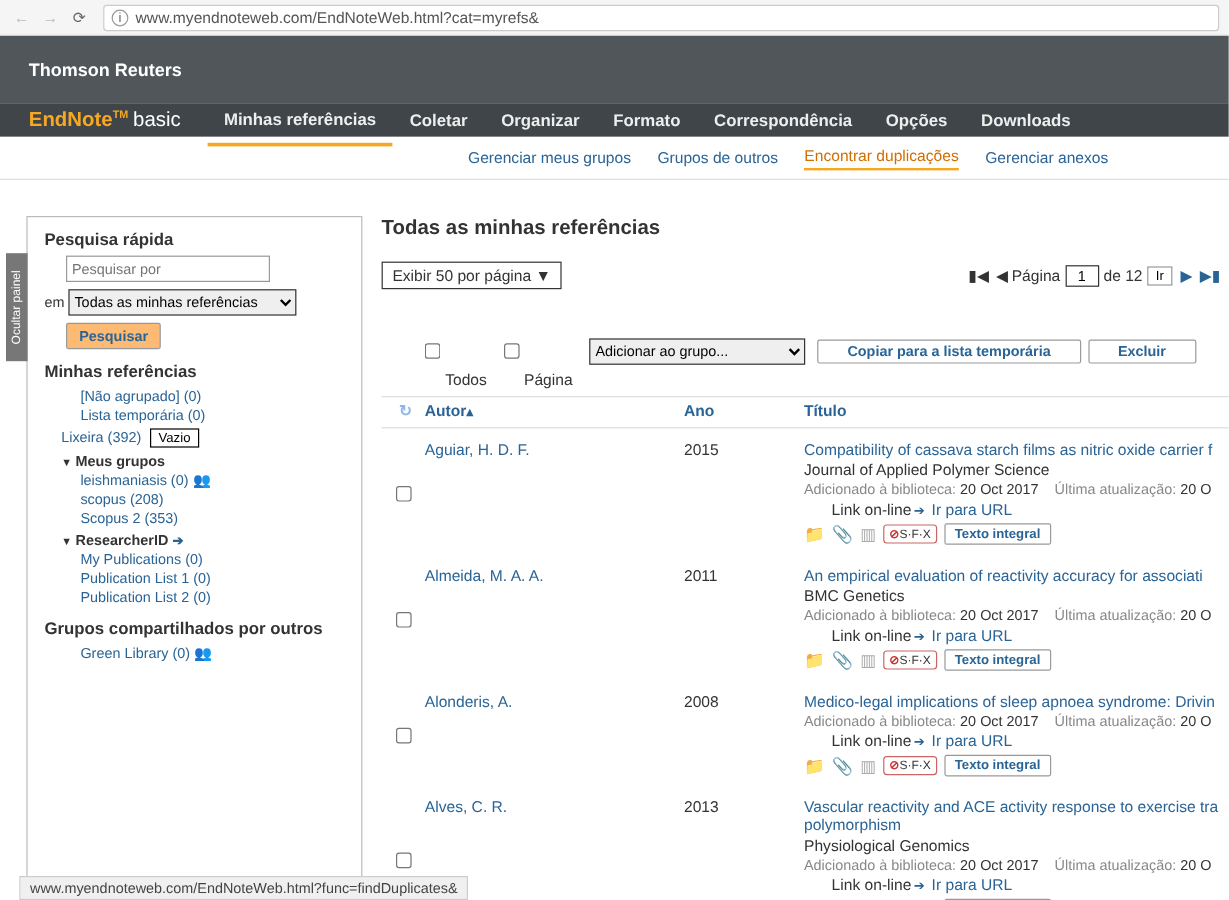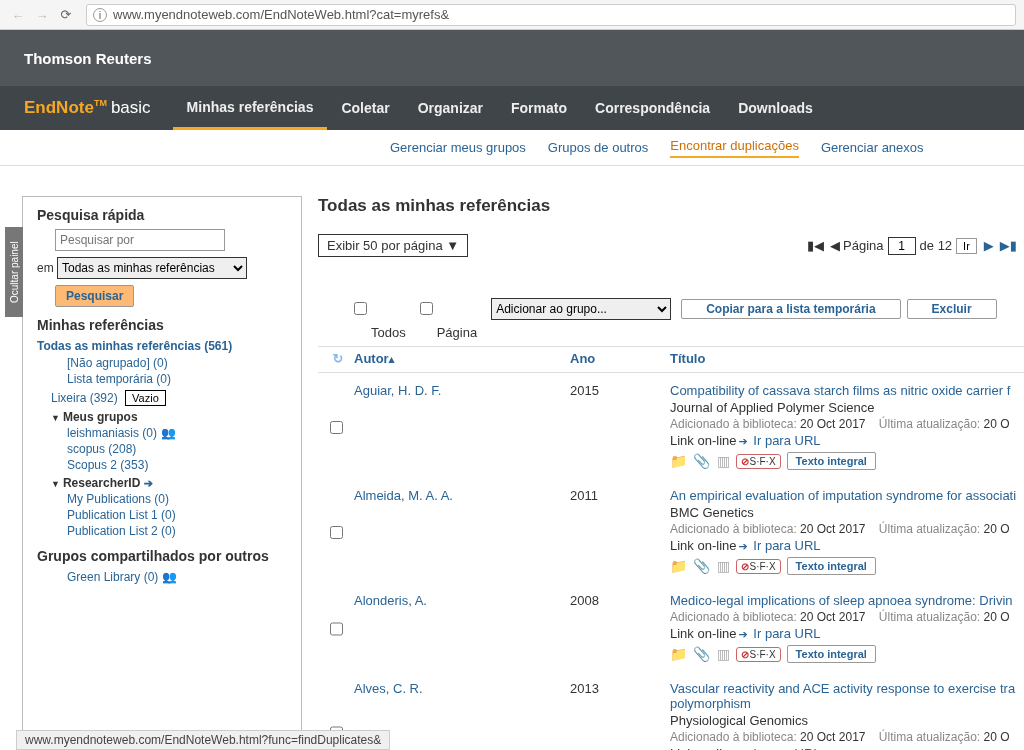--- a/index.html
+++ b/index.html
@@ -10,21 +10,21 @@
   .nav-btn { width: 20px; height: 20px; display: flex; align-items: center; justify-content: center; color: #666; margin-right: 4px; cursor: pointer; }
   .nav-btn.disabled { color: #bbb; }
   .addr-bar { flex: 1; height: 22px; border: 1px solid #ccc; border-radius: 3px; background: #fff; display: flex; align-items: center; padding: 0 6px; margin-left: 6px; }
   .addr-icon { font-size: 11px; color: #666; margin-right: 6px; border: 1px solid #999; border-radius: 50%; width: 14px; height: 14px; display: flex; align-items: center; justify-content: center; }
   .addr-text { font-size: 13px; color: #555; }
 
   
   .topbar { background: #50565a; color: #fff; height: 56px; display: flex; align-items: center; padding: 0 24px; font-size: 15px; font-weight: bold; }
 
   
-  .mainnav { background: #3f4549; height: 44px; display: flex; align-items: center; padding: 0 24px; }
+  .mainnav { background: #3f4549; height: 28px; display: flex; align-items: center; padding: 0 24px; }
   .logo { font-size: 17px; font-weight: bold; color: #f7a823; margin-right: 22px; }
   .logo .tm { font-size: 9px; vertical-align: super; }
   .logo .basic { color: #fff; font-weight: normal; margin-left: 4px; }
   .nav-item { color: #eee; font-size: 14px; font-weight: bold; padding: 0 14px; height: 44px; display: flex; align-items: center; cursor: pointer; }
   .nav-item.active { border-bottom: 3px solid #f7a823; }
 
   
   .subnav { background: #fff; height: 36px; border-bottom: 1px solid #ddd; display: flex; align-items: center; padding-left: 390px; font-size: 13px; }
   .subnav a { color: #2a6496; margin-right: 22px; cursor: pointer; }
   .subnav a.active { color: #d06f00; border-bottom: 2px solid #f7a823; padding-bottom: 3px; }
@@ -76,21 +76,21 @@
   .refresh-icon { color: #8bb8e8; margin-left: 4px; font-size: 13px; }
 
   .ref-row { display: flex; padding: 10px 0 8px 0; font-size: 13px; }
   .ref-row .col-check input { margin-top: 2px; }
   .ref-row .col-author a { color: #2a6496; cursor: pointer; }
   .ref-row .col-year { color: #333; }
   .ref-row .col-title .title-link { color: #2a6496; cursor: pointer; }
   .ref-row .col-title .journal { color: #333; margin-top: 2px; }
   .ref-row .col-title .meta { color: #888; font-size: 12px; margin-top: 2px; }
   .ref-row .col-title .meta .date { color: #333; }
-  .ref-row .col-title .linkon { color: #333; font-size: 13px; margin-top: 2px; }
+  .ref-row .col-title .linkon { color: #333; font-size: 13px; margin-top: 2px; margin-left: 23px; }
   .ref-row .col-title .linkon a { color: #2a6496; cursor: pointer; }
   .ref-row .col-title .linkon .arrow { color: #2a6496; font-size: 11px; margin: 0 2px; }
   .ref-row .tool-row { margin-top: 4px; display: flex; align-items: center; gap: 6px; }
   .tool-row .ticon { color: #2a6496; font-size: 14px; cursor: pointer; }
   .tool-row .ticon.gray { color: #aaa; }
   .sfx { border: 1px solid #c66; border-radius: 3px; padding: 1px 4px; font-size: 10px; background: #fff; cursor: pointer; }
   .sfx-s { color: #c33; font-weight: bold; }
   .textoint { border: 1px solid #999; padding: 2px 8px; font-size: 11px; background: #fff; cursor: pointer; color: #2a6496; font-weight: bold; border-radius: 2px; }
 
   .statusbar { position: fixed; bottom: 0; left: 16px; background: #f0f0f0; border: 1px solid #ccc; padding: 2px 8px; font-size: 12px; color: #444; }
@@ -114,20 +114,21 @@
 
 <div class="mainnav">
   <div class="logo">
     <span>EndNote</span><span class="tm">TM</span><span class="basic">basic</span>
   </div>
   <div class="nav-item active">Minhas referências</div>
   <div class="nav-item">Coletar</div>
   <div class="nav-item">Organizar</div>
   <div class="nav-item">Formato</div>
   <div class="nav-item">Correspondência</div>
+  <div class="nav-item">Opções</div>
   <div class="nav-item">Downloads</div>
 </div>
 
 <div class="subnav">
   <a>Gerenciar meus grupos</a>
   <a>Grupos de outros</a>
   <a class="active">Encontrar duplicações</a>
   <a>Gerenciar anexos</a>
 </div>
 
@@ -138,21 +139,20 @@
     <h3>Pesquisa rápida</h3>
     <input type="text" placeholder="Pesquisar por" style="">
     <div class="em-row">
       <span>em</span>
       <select><option>Todas as minhas referências</option></select>
     </div>
     <button class="btn-small">Pesquisar</button>
 
     <div class="side-section">
       <h3>Minhas referências</h3>
-      <a class="side-link bold">Todas as minhas referências (561)</a>
       <a class="side-sub">[Não agrupado] (0)</a>
       <a class="side-sub">Lista temporária (0)</a>
       <div class="lixeira-row">
         <a>Lixeira (392)</a>
         <button class="vazio-btn">Vazio</button>
       </div>
       <div class="side-group-hdr"><span class="tri">▼</span><span>Meus grupos</span></div>
       <a class="side-sub"><span>leishmaniasis  (0)</span><span class="people-icon">👥</span></a>
       <a class="side-sub">scopus  (208)</a>
       <a class="side-sub">Scopus 2  (353)</a>
@@ -224,21 +224,21 @@
       </div>
           </div>
         </div>
         <div class="ref-row">
           <div class="col-check">
             <input type="checkbox" style="">
           </div>
           <div class="col-author"><a>Almeida, M. A. A.</a></div>
           <div class="col-year">2011</div>
           <div class="col-title">
-            <div><a class="title-link">An empirical evaluation of imputation syndrome for associati</a></div>
+            <div><a class="title-link">An empirical evaluation of reactivity accuracy for associati</a></div>
             <div class="journal">BMC Genetics</div>
             <div class="meta">Adicionado à biblioteca: <span class="date">20 Oct 2017</span> &nbsp;&nbsp; Última atualização: <span class="date">20 O</span></div>
             <div class="linkon">Link on-line<span class="arrow">➔</span> <a>Ir para URL</a></div>
             <div class="tool-row">
         <span class="ticon">📁</span>
         <span class="ticon gray">📎</span>
         <span class="ticon gray">▥</span>
         <span class="sfx"><span class="sfx-s">⊘</span>S·F·X</span>
         <button class="textoint">Texto integral</button>
       </div>

